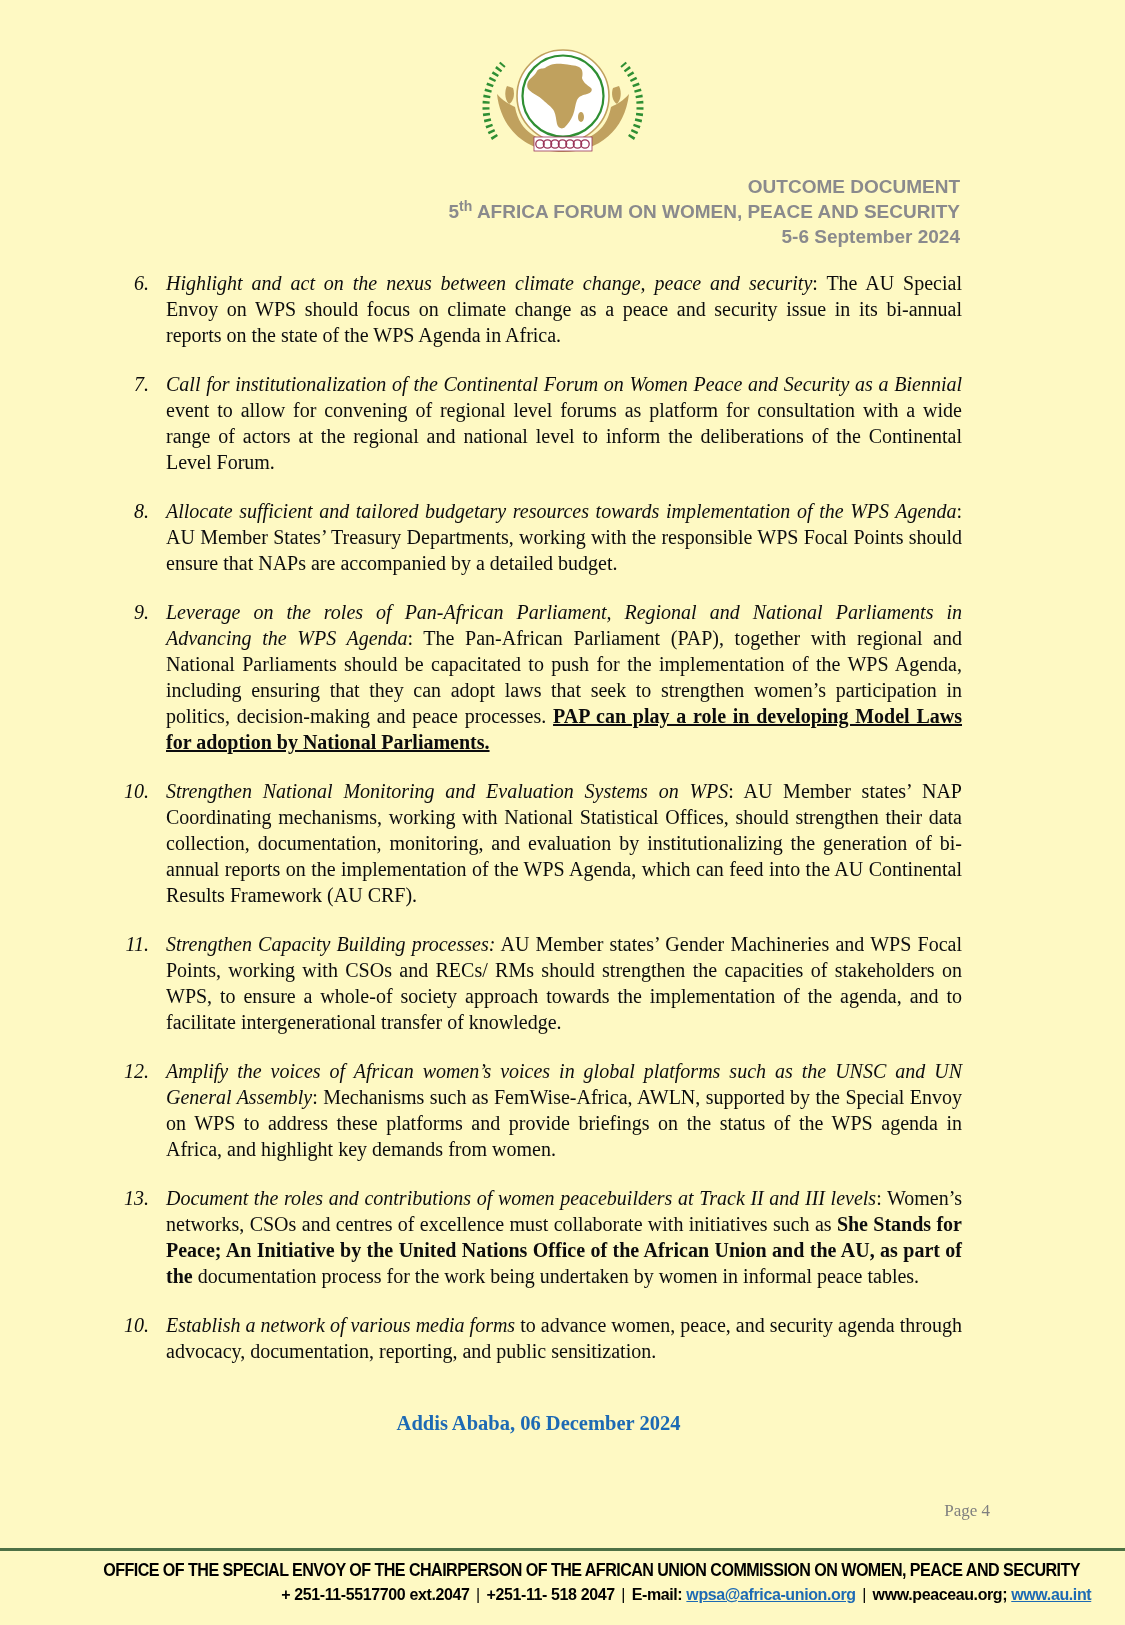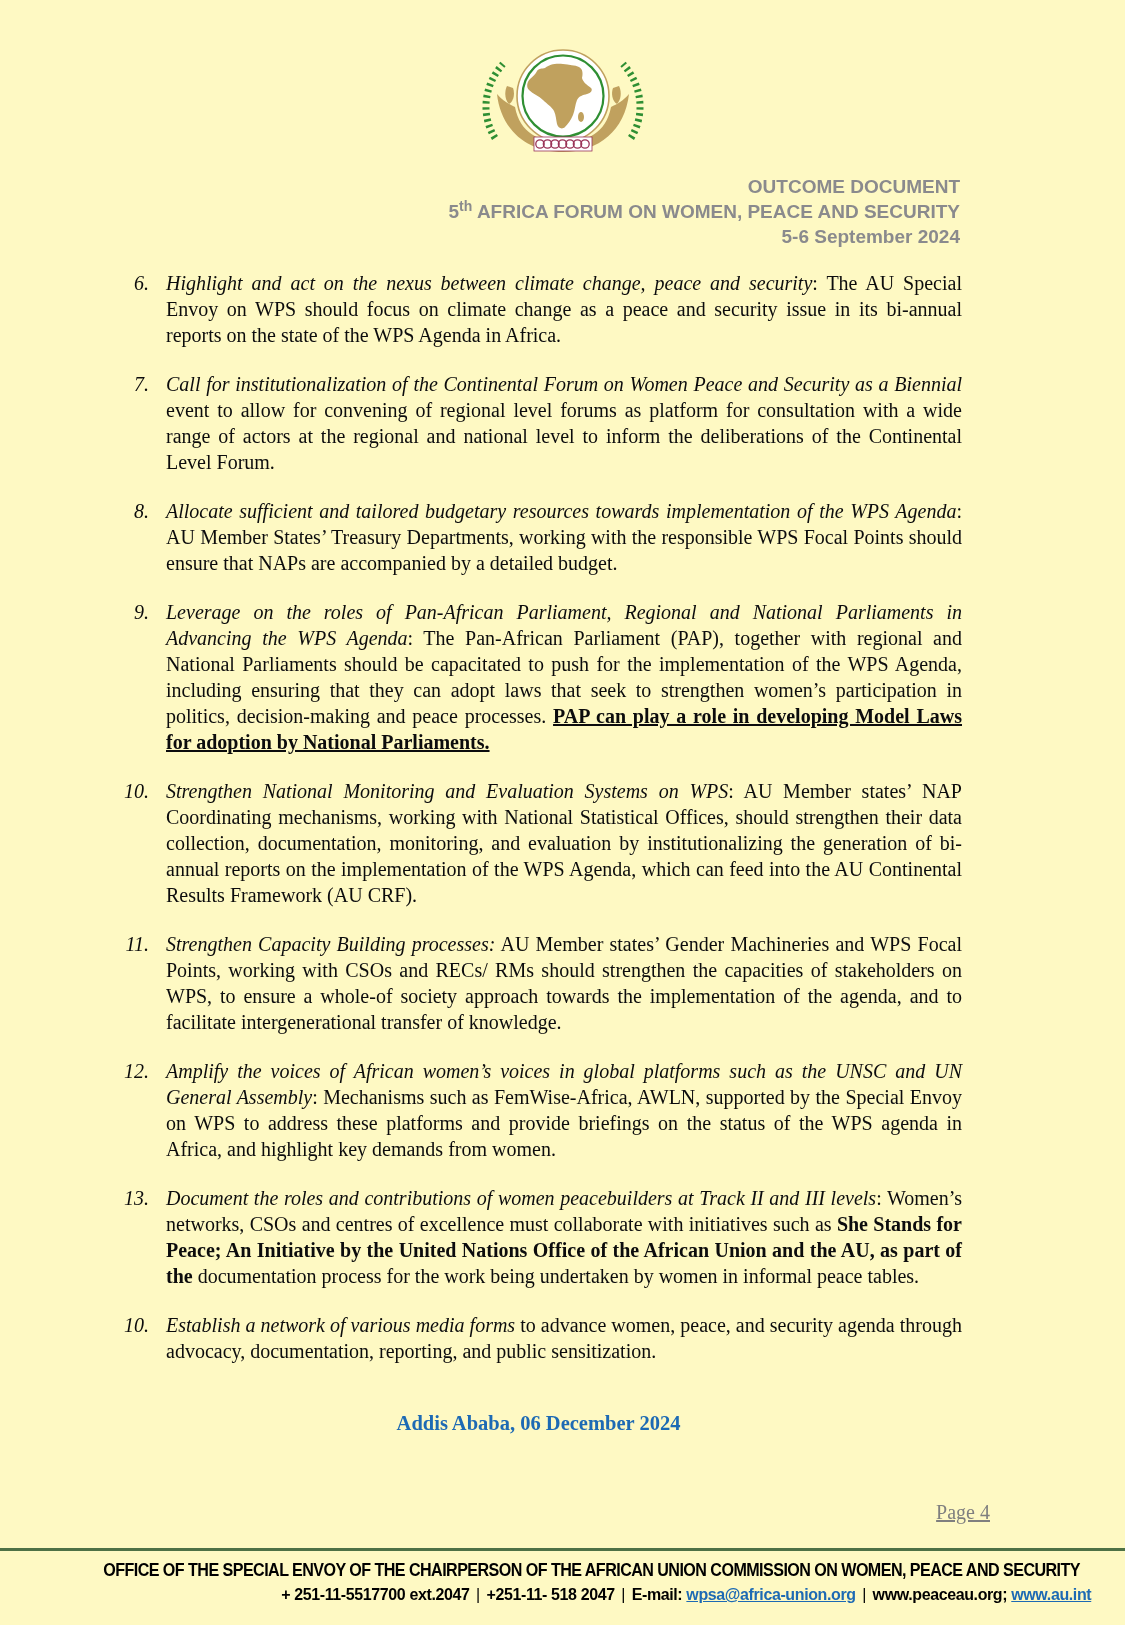--- a/index.html
+++ b/index.html
@@ -56,22 +56,21 @@
     margin-top:46px;
     text-align:center;
     font-weight:bold;
     color:var(--accent-blue);
     font-size:20.5px;
   }
   
   .pagenum{
     position:absolute;top:1501px;right:135px;
     color:var(--pagenum-gray);
-    font-size:20px;
-    text-decoration:underline;
+    font-size:17px;
   }
   
   .footer-rule{
     position:absolute;top:1548px;left:0;
     width:1125px;height:3px;
     background:var(--rule-green);
   }
   .footer{
     position:absolute;top:1560px;left:0;width:1125px;
     text-align:right;

